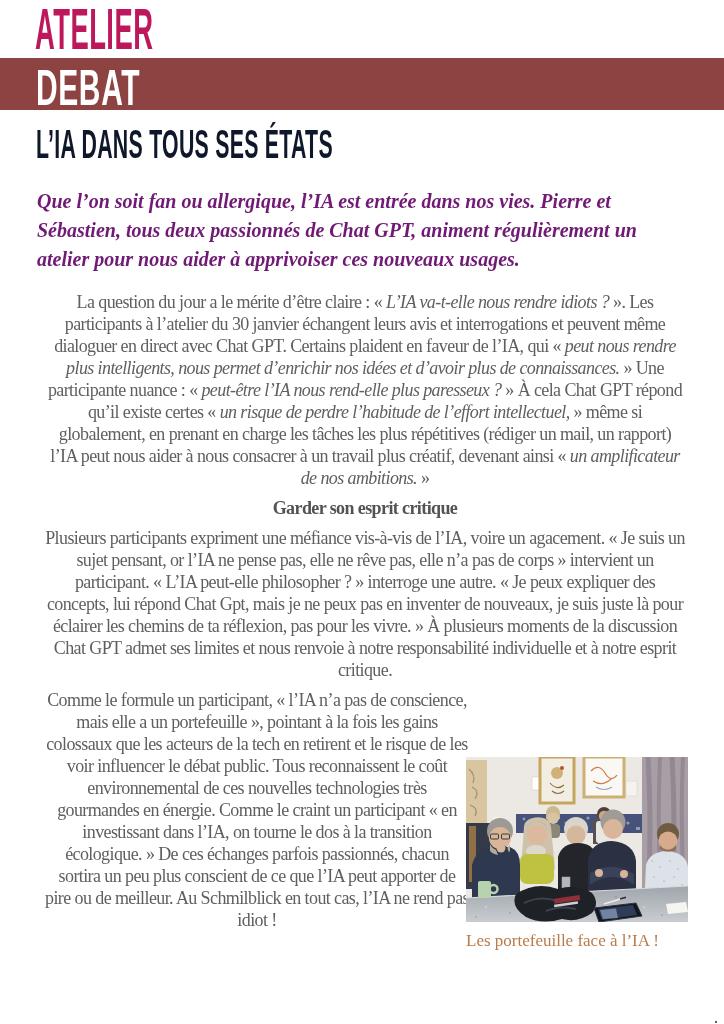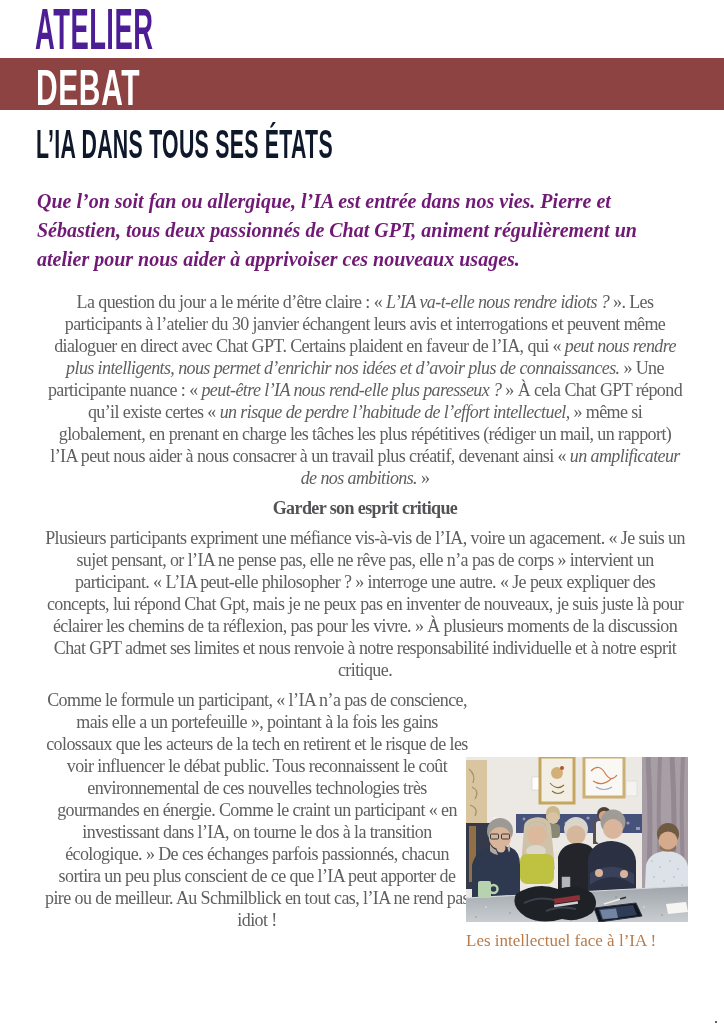--- a/index.html
+++ b/index.html
@@ -4,21 +4,21 @@
 <style>
   html,body{margin:0;padding:0;}
   body{
     width:724px;height:1024px;position:relative;background:#ffffff;overflow:hidden;
     font-family:"Liberation Serif",serif;
   }
   
   .kicker{
     position:absolute;left:35px;top:1px;
     font-family:"Liberation Sans",sans-serif;font-weight:700;font-size:57px;line-height:1;
-    color:#4c1d95;letter-spacing:1px;white-space:nowrap;
+    color:#be185d;letter-spacing:1px;white-space:nowrap;
   }
   .kicker .squeeze{display:inline-block;transform:scaleX(.48);transform-origin:0 50%;}
   .banner{
     position:absolute;left:0;top:58px;width:724px;height:52px;background:#8C4342;padding-left:12px;
   }
   .banner-word{
     position:absolute;left:36px;top:5px;
     font-family:"Liberation Sans",sans-serif;font-weight:700;font-size:50px;line-height:1;
     color:#ffffff;letter-spacing:1px;white-space:nowrap;
   }
@@ -239,16 +239,16 @@
     </g>
     <g>
       <polygon points="128,151 170,146 176,159 133,165" fill="#12161e" stroke="#303745" stroke-width="1"></polygon>
       <polygon points="132,152 167,148 171,158 136,163" fill="#2e3c58"></polygon>
       <polygon points="134,153 150,151.5 152,161 137,162" fill="#8595b5" opacity=".8"></polygon>
     </g>
     <g>
       <polygon points="200,147 220,145 222,155 202,157" fill="#f7f5f1"></polygon>
     </g>
   </svg>
-  <figcaption>Les intellectuel face à l’IA !</figcaption>
+  <figcaption>Les portefeuille face à l’IA !</figcaption>
 </figure>
 
 <div class="end-mark">.</div>
 
 </body></html>

